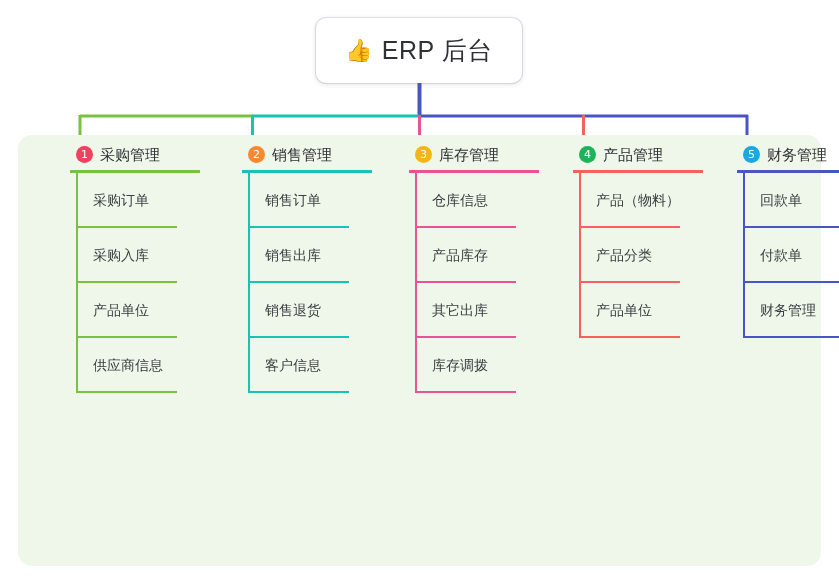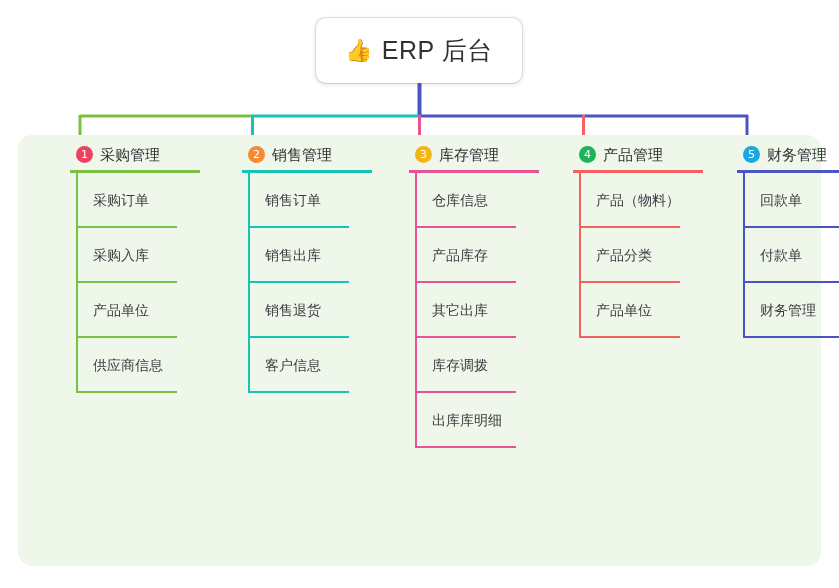--- a/index.html
+++ b/index.html
@@ -262,25 +262,20 @@
           <div class="item">
             <div class="item-spine" style="background: rgb(234, 82, 150);"></div>
             <div class="item-label">其它出库</div>
             <div class="item-rule" style="background: rgb(234, 82, 150);"></div>
           </div>
           <div class="item">
             <div class="item-spine" style="background: rgb(234, 82, 150);"></div>
             <div class="item-label">库存调拨</div>
             <div class="item-rule" style="background: rgb(234, 82, 150);"></div>
           </div>
-          <div class="item">
-            <div class="item-spine" style="background: rgb(234, 82, 150);"></div>
-            <div class="item-label">出库库明细</div>
-            <div class="item-rule" style="background: rgb(234, 82, 150);"></div>
-          </div>
         </div>
       </div>
       <div class="col" style="left: 547px;">
         <div class="col-header">
           <span class="badge" style="background: rgb(30, 179, 90);">4</span>
           <span class="col-title">产品管理</span>
           <div class="col-rule" style="background: rgb(244, 97, 95);"></div>
         </div>
         <div class="items">
           <div class="item">

